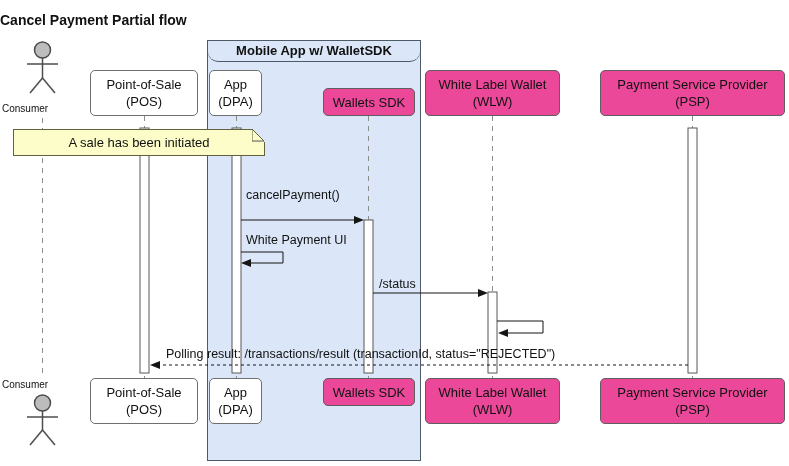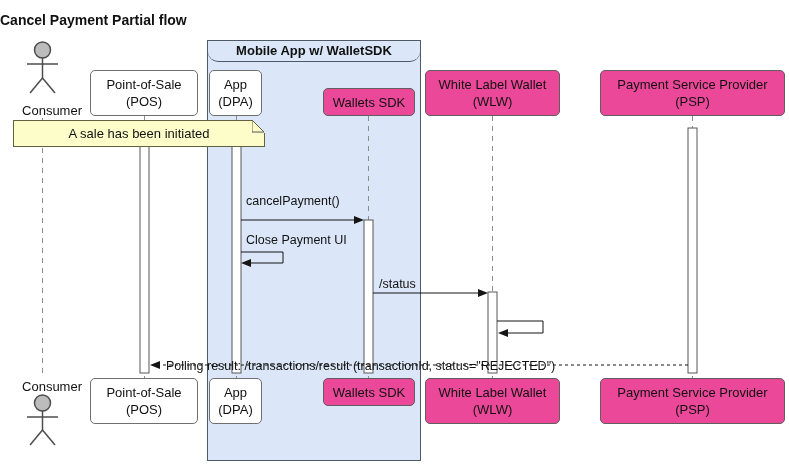--- a/index.html
+++ b/index.html
@@ -28,21 +28,21 @@
   
   .pbox {
     position:absolute; box-sizing:border-box;
     border:1px solid #6f6f6f; border-radius:5px;
     background:#ffffff; display:flex; flex-direction:column;
     align-items:center; justify-content:center;
     font-size:13px; line-height:17px; text-align:right;
   }
   .pbox.purple { background:#ec4899; border-color:#5f5f5f; }
   .actor-label {
-    position:absolute; width:80px; text-align:right; font-size:13px;
+    position:absolute; width:80px; text-align:left; font-size:10px;
   }
   
   .note {
     position:absolute; box-sizing:border-box;
     background:#fdfdca; border:1px solid #61613f;
     font-size:13px; text-align:center;
   }
   .note .note-text { display:block; }
   .note svg.fold { position:absolute; top:-1px; right:-1px; }
   
@@ -107,32 +107,32 @@
     </g>
     <g stroke="#4d4d4d" stroke-width="1.5" fill="none">
       <circle cx="42.5" cy="403" r="8" fill="#bcbcbc"></circle>
       <line x1="42.5" y1="411" x2="42.5" y2="430"></line>
       <line x1="27" y1="417" x2="58" y2="417"></line>
       <line x1="42.5" y1="430" x2="30" y2="445"></line>
       <line x1="42.5" y1="430" x2="55" y2="445"></line>
     </g>
   </svg>
 
-  <div class="note" style="left:13px; top:120px; width:252px; height:27px; line-height:25px;">
+  <div class="note" style="left:13px; top:129px; width:252px; height:27px; line-height:25px;">
     <span class="note-text">A sale has been initiated</span>
     <svg class="fold" width="13" height="13">
       <rect x="0" y="0" width="13" height="13" fill="#dbe7f8"></rect>
       <path d="M0 0 L12 12 L0 12 Z" fill="#fdfdca" stroke="#61613f" stroke-width="1"></path>
     </svg>
   </div>
 
-  <div class="msg" style="left:246px; top:194px;text-align:right;">cancelPayment()</div>
-  <div class="msg" style="left:246px; top:233px;">Close Payment UI</div>
+  <div class="msg" style="left:246px; top:188px;text-align:right;">cancelPayment()</div>
+  <div class="msg" style="left:246px; top:233px;">White Payment UI</div>
   <div class="msg" style="left:379px; top:277px;">/status</div>
-  <div class="msg" style="left:166px; top:359px;">Polling result: /transactions/result (transactionId, status="REJECTED")</div>
+  <div class="msg" style="left:166px; top:347px;">Polling result: /transactions/result (transactionId, status="REJECTED")</div>
 
   <div class="pbox" style="left:90px; top:70px; width:108px; height:46px;">
     <span>Point-of-Sale</span>
     <span>(POS)</span>
   </div>
   <div class="pbox" style="left:209px; top:70px; width:53px; height:46px;">
     <span>App</span>
     <span>(DPA)</span>
   </div>
   <div class="pbox purple" style="left:323px; top:88px; width:92px; height:28px;">

